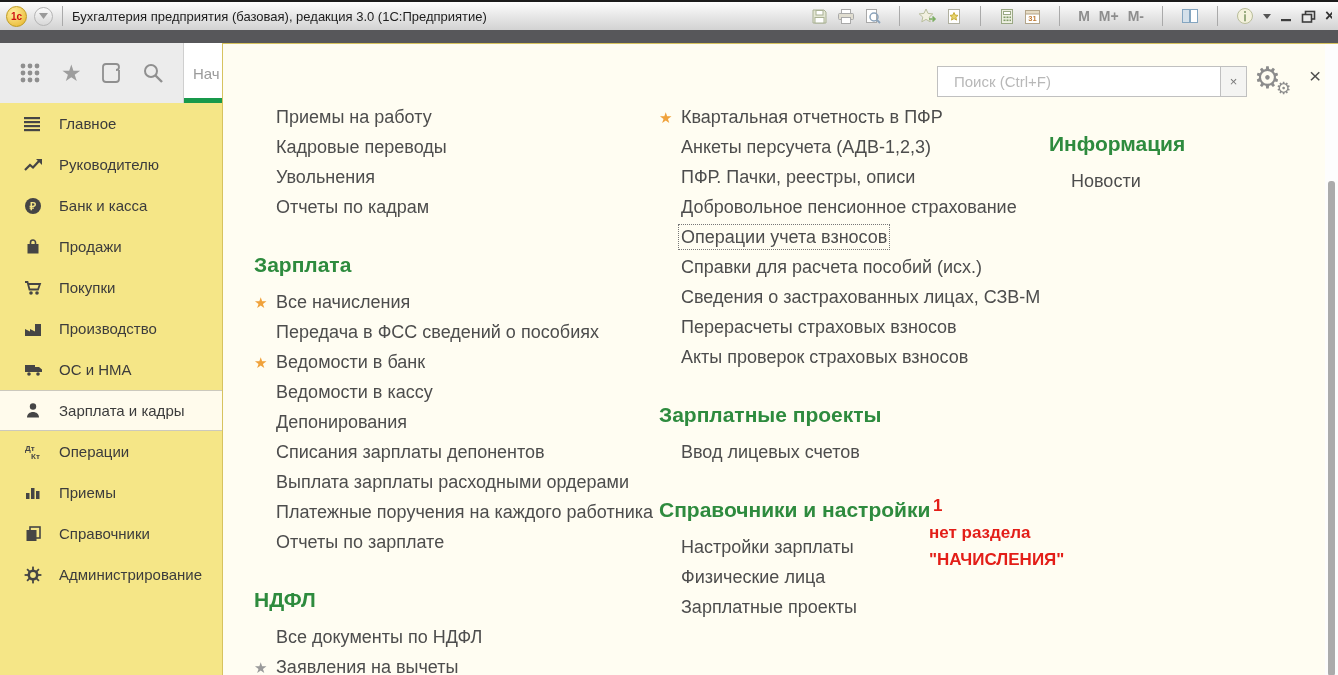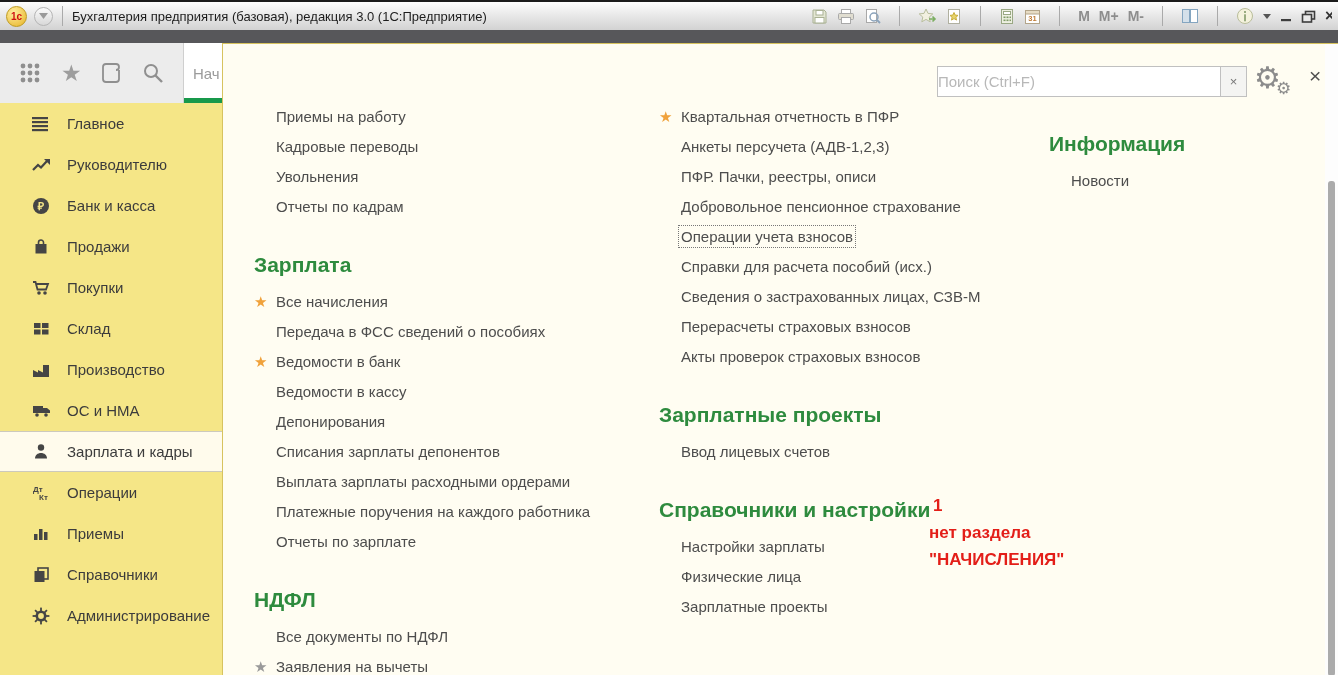--- a/index.html
+++ b/index.html
@@ -31,47 +31,47 @@
   .toolbar-row { position:absolute; top:43px; left:0; width:222px; height:60px; background:#ececec; display:flex; }
   .tool-icons { width:183px; display:flex; align-items:center; justify-content:space-evenly; }
   .tool-btn { cursor:pointer; display:flex; align-items:center; justify-content:center; }
   .star-glyph::before { content:"\2605"; color:#9d9d9d; font-size:23px; }
   .tab { width:39px; background:#fff; border-left:1px solid #cfcfcf; position:relative;
     color:#9b9b9b; font-size:15px; padding:22px 0 0 9px; overflow:hidden; white-space:nowrap; cursor:pointer; }
   .tab-indicator { position:absolute; bottom:0; left:0; width:39px; height:5px; background:#18994b; }
 
   
   .sidebar { position:absolute; top:103px; left:0; width:222px; height:572px; background:#f5e687; }
-  .sb-item { height:41px; display:flex; align-items:center; padding-left:28px;
+  .sb-item { height:41px; display:flex; align-items:center; padding-left:20px;
     color:#3c3c3c; font-size:15px; cursor:pointer; }
   .sb-icon { width:26px; margin-right:13px; display:flex; justify-content:center; flex:none; }
   .sb-item.selected { background:#fffbec; border-top:1px solid #ccc9bd; border-bottom:1px solid #ccc9bd; }
 
   
   .panel { position:absolute; top:43px; left:222px; width:1116px; height:632px;
     background:#fffdf2; border-left:1px solid #d7c35f; border-top:1px solid #d7c35f; }
   .search-wrap { position:absolute; top:22px; left:714px; display:flex; }
   .search-input { width:284px; height:31px; border:1px solid #c0c0c0; background:#fff;
-    font-size:15px; color:#444; padding:0 0; font-family:"Liberation Sans",sans-serif; outline:none; }
+    font-size:15px; color:#444; padding:0 16px; font-family:"Liberation Sans",sans-serif; outline:none; }
   .search-input::placeholder { color:#b8b8b8; }
   .search-clear { width:26px; height:31px; border:1px solid #c0c0c0; border-left:none;
     background:#f4f4f2; color:#777; font-size:13px; cursor:pointer;
     display:flex; align-items:center; justify-content:center; }
   .gears { position:absolute; left:1029px; top:16px; width:40px; height:40px; cursor:pointer; color:#8c8c8c; }
   .gears::before { content:"\2699"; font-size:30px; position:absolute; left:2px; top:0; }
   .gears::after  { content:"\2699"; font-size:17px; position:absolute; left:24px; top:18px; }
   .panel-close { position:absolute; left:1086px; top:20px; font-size:21px; color:#4f4f4f; cursor:pointer; }
 
   .menu-col { position:absolute; }
   .col-0 { left:31px;  top:58px; width:395px; }
   .col-1 { left:436px; top:58px; width:395px; }
   .col-2 { left:826px; top:85px; width:280px; }
   .menu-section { margin-bottom:28px; }
   .menu-header { line-height:30px; font-size:21px; font-weight:bold; color:#2e8b3e; margin-bottom:7px; }
-  .menu-item { position:relative; line-height:30px; font-size:15px; color:#4d4d4d;
+  .menu-item { position:relative; line-height:30px; font-size:18px; color:#4d4d4d;
     padding-left:22px; cursor:pointer; white-space:nowrap; }
   .star { position:absolute; left:0; top:0; width:20px; cursor:pointer; }
   .star::before { content:"\2605"; font-size:15px; }
   .star.orange::before { color:#f0a23c; }
   .star.gray::before   { color:#9a9a9a; }
   .focused { outline:1px dotted #777; outline-offset:2px; }
 
   .annotation { position:absolute; left:706px; top:448px; color:#e31e18;
     font-weight:bold; font-size:17px; line-height:27px; }
   .annotation .num { padding-left:4px; }
@@ -274,33 +274,20 @@
         <svg width="19" height="17">
           <path d="M1 3h2.5l2 7.5H14l2-5.5H4.3" fill="none" stroke="#454545" stroke-width="1.8"></path>
           <circle cx="7" cy="14" r="1.8" fill="#454545"></circle>
           <circle cx="13" cy="14" r="1.8" fill="#454545"></circle>
         </svg>
       </span>
       <span>Покупки</span>
     </div>
     <div class="sb-item">
       <span class="sb-icon">
-        <svg width="17" height="16">
-          <g fill="#454545">
-            <rect x="1" y="2" width="6.5" height="5"></rect>
-            <rect x="9" y="2" width="6.5" height="5"></rect>
-            <rect x="1" y="8.5" width="6.5" height="5"></rect>
-            <rect x="9" y="8.5" width="6.5" height="5"></rect>
-          </g>
-        </svg>
-      </span>
-      <span>Склад</span>
-    </div>
-    <div class="sb-item">
-      <span class="sb-icon">
         <svg width="18" height="16">
           <path d="M1 15V8l5 2.5V8l5 2.5V3h6v12z" fill="#454545"></path>
         </svg>
       </span>
       <span>Производство</span>
     </div>
     <div class="sb-item">
       <span class="sb-icon">
         <svg width="19" height="15">
           <rect x="1" y="3" width="10" height="7" fill="#454545"></rect>

